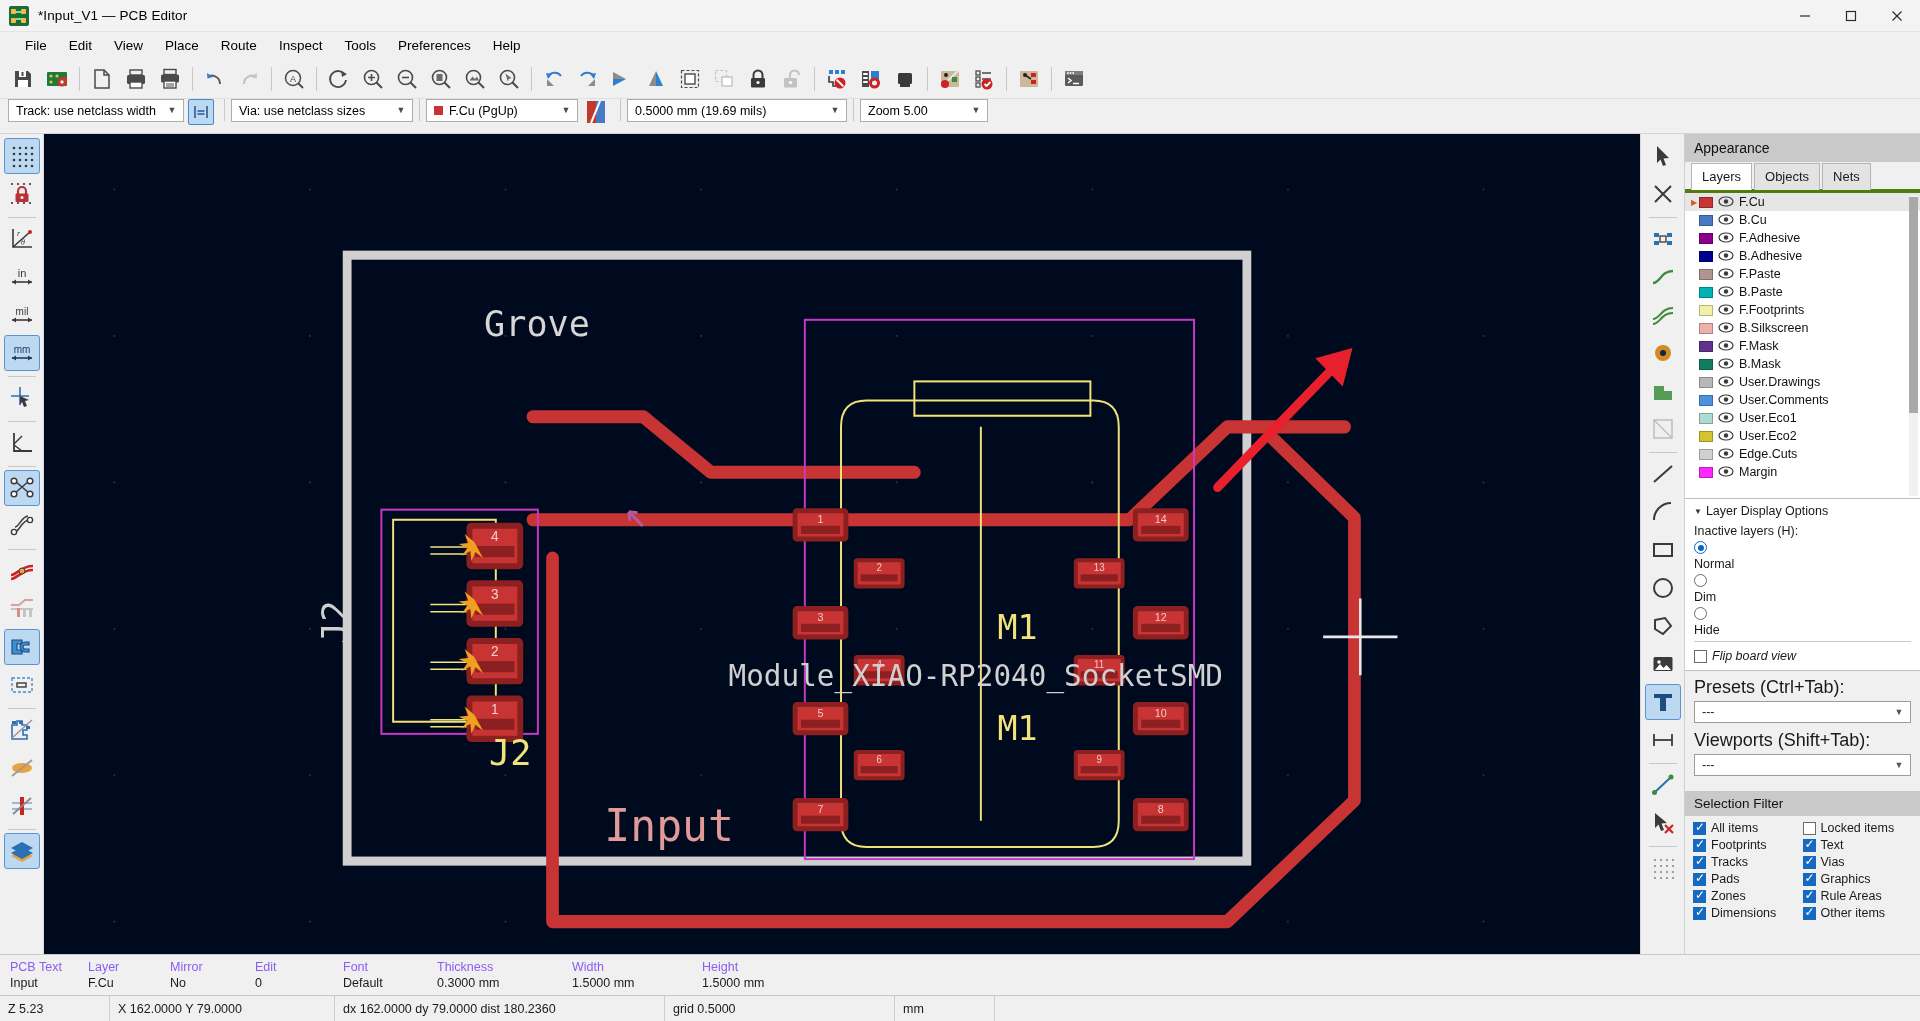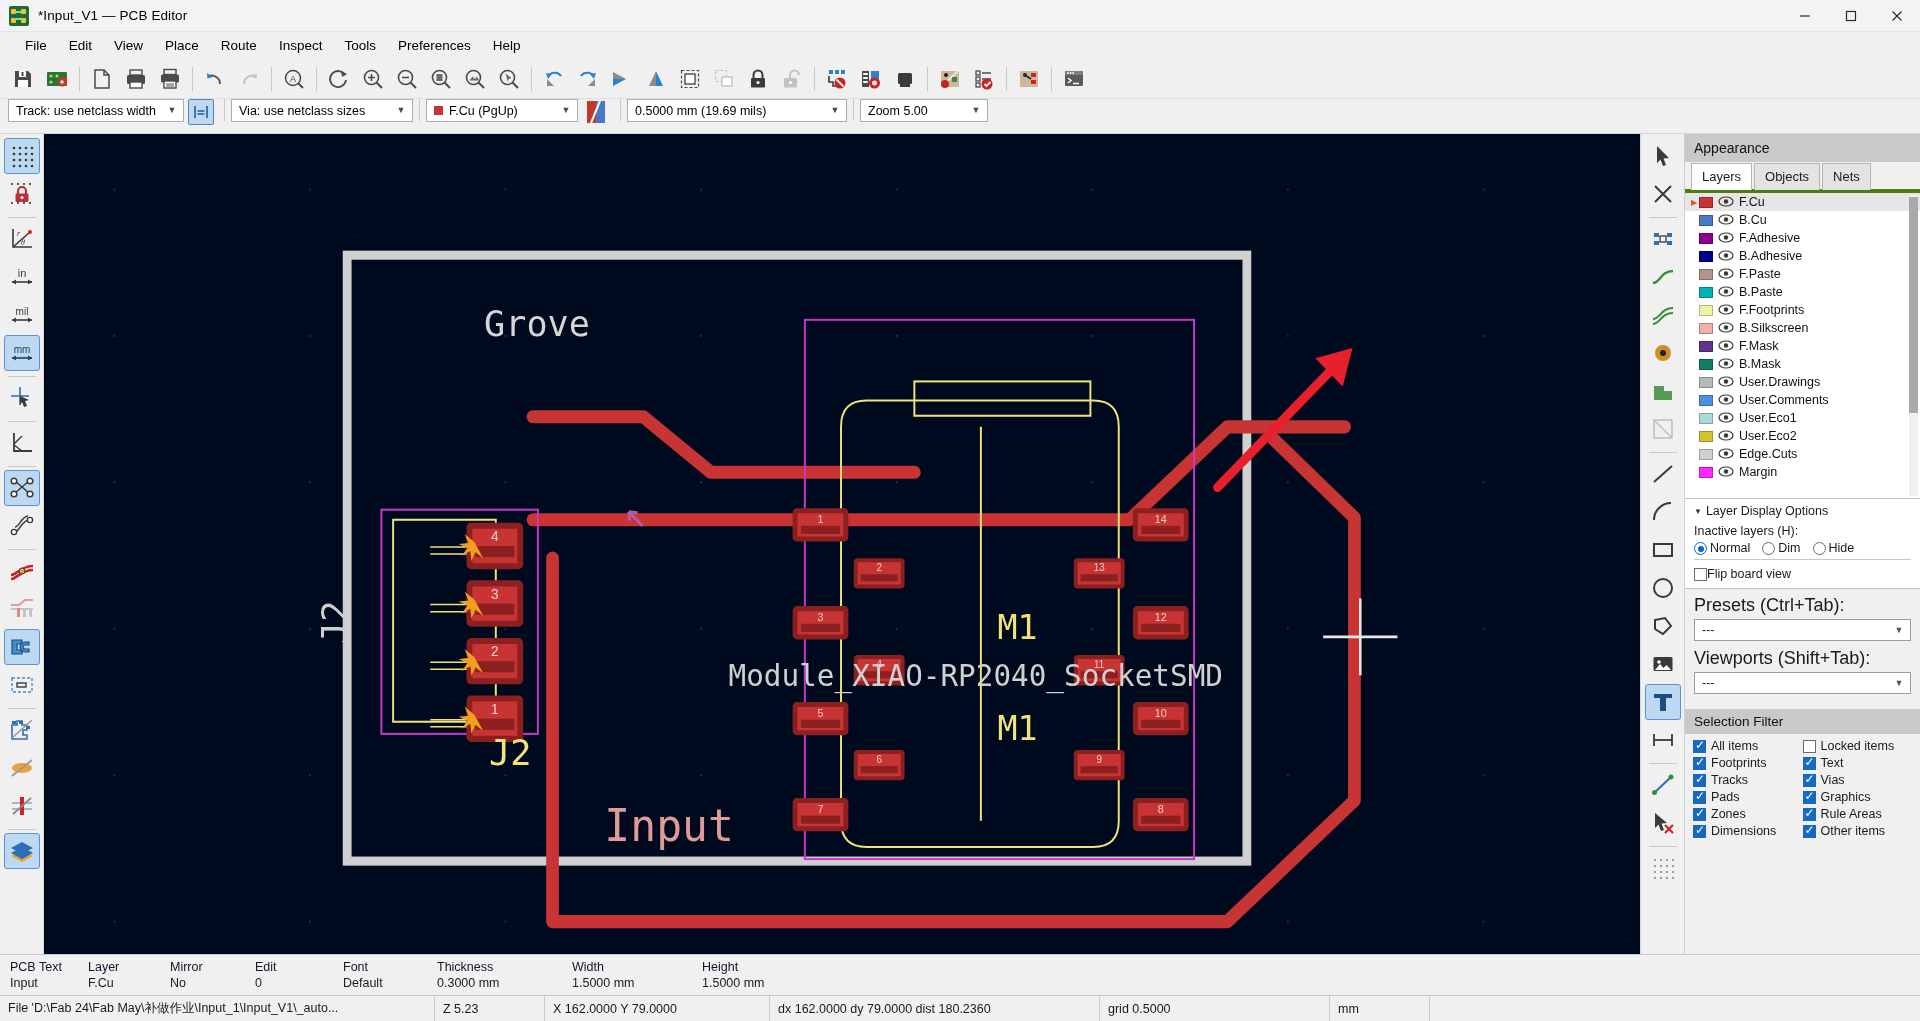--- a/index.html
+++ b/index.html
@@ -93,48 +93,48 @@
   .lrow.sel { background:#e6e6e6; }
   .ltri { width:10px; font-size:8px; color:#d35a1f; text-align:center; flex:none; }
   .lswatch { width:14px; height:11px; flex:none; margin-right:5px; border:1px solid rgba(0,0,0,.25); }
   .leye { width:16px; height:12px; flex:none; margin-right:5px; }
   .lname { white-space:nowrap; color:#111; }
 
   .ldopts { padding:5px 9px 7px 9px; background:#fff; border-bottom:1px solid #c0c0c0; flex:none; }
   .ldhead { font-size:12.5px; display:flex; align-items:center; gap:4px; }
   .caret-down { font-size:8px; color:#333; }
   .inactlbl { font-size:12.5px; margin-top:6px; }
-  .radiorow { display:flex; align-items:flex-end; gap:3px; margin-top:3px; padding-bottom:4px;
-              border-bottom:1px solid #c8c8c8; }
+  .radiorow { display:flex; align-items:flex-start; gap:3px; margin-top:3px; padding-bottom:4px;
+              border-bottom:1px solid #c8c8c8;flex-direction:column; }
   .radio { width:13px; height:13px; border-radius:50%; border:1.5px solid #6b6b6b; background:#fff;
            flex:none; position:relative; }
   .radio.on { border-color:#0b63ce; }
   .radio.on::after { content:""; position:absolute; inset:2.5px; background:#0b63ce; border-radius:50%; }
   .ropt { font-size:12.5px; margin-right:9px; }
-  .cbrow { display:flex; align-items:center; margin-top:7px; font-size:12.5px; }
+  .cbrow { display:flex; align-items:center; gap:5px; margin-top:7px; font-size:12.5px;font-style:italic; }
   .cb { width:13px; height:13px; border:1.5px solid #6b6b6b; background:#fff; flex:none; position:relative; }
   .cb.on { background:#1669c1; border-color:#1669c1; }
   .cb.on::after { content:"✓"; position:absolute; left:1px; top:-3px; color:#fff; font-size:12px; }
 
   .psec { padding:6px 9px 8px 9px; background:#f0f0f0; flex:none; }
   .plabel { font-size:18px; margin-bottom:3px; }
   .psel { height:22px; border:1px solid #9c9c9c; background:#fff; display:flex; align-items:center;
           padding:0 4px 0 7px; font-size:12.5px; margin-bottom:7px; }
   .psel .cv { flex:1; }
   .psel .carrow { width:14px; text-align:center; font-size:9px; color:#555; }
 
   .sfilter-title { background:#c9c9c9; color:#111; font-size:13.5px; padding:5px 9px; flex:none; }
   .sfgrid { display:grid; grid-template-columns: 1fr 1fr; padding:5px 8px 6px 8px; row-gap:3px; flex:none; }
   .sfitem { display:flex; align-items:center; gap:5px; font-size:12.5px; }
 
   
   .propbar { height:41px; background:#f0f0f0; display:flex; align-items:center; flex:none;
              border-top:1px solid #c8c8c8; font-size:12.5px; padding-left:10px; }
   .pcol { display:flex; flex-direction:column; line-height:1.32; }
-  .pk { color:#0f172a; }
+  .pk { color:#8b5cf6; }
   .pv { color:#1a1a1a; }
   .statusbar { height:26px; background:#f0f0f0; display:flex; align-items:center; flex:none;
                border-top:1px solid #c8c8c8; font-size:12.5px; }
   .scell { height:26px; display:flex; align-items:center; padding:0 8px; border-right:1px solid #cdcdcd;
            white-space:nowrap; overflow:hidden; }
 </style>
 </head>
 <body>
 
 <div id="app">
@@ -1233,21 +1233,20 @@
       <span class="pk">Width</span>
       <span class="pv">1.5000 mm</span>
     </div>
     <div class="pcol" style="width:130px">
       <span class="pk">Height</span>
       <span class="pv">1.5000 mm</span>
     </div>
   </div>
 
   <div class="statusbar">
-    <div class="scell" style="width:435px">File 'D:\Fab 24\Fab May\补做作业\Input_1\Input_V1\_auto...</div>
     <div class="scell" style="width:110px">Z 5.23</div>
     <div class="scell" style="width:225px">X 162.0000  Y 79.0000</div>
     <div class="scell" style="width:330px">dx 162.0000  dy 79.0000  dist 180.2360</div>
     <div class="scell" style="width:230px">grid 0.5000</div>
     <div class="scell" style="width:100px">mm</div>
   </div>
 
 </div>
 
 </body></html>

